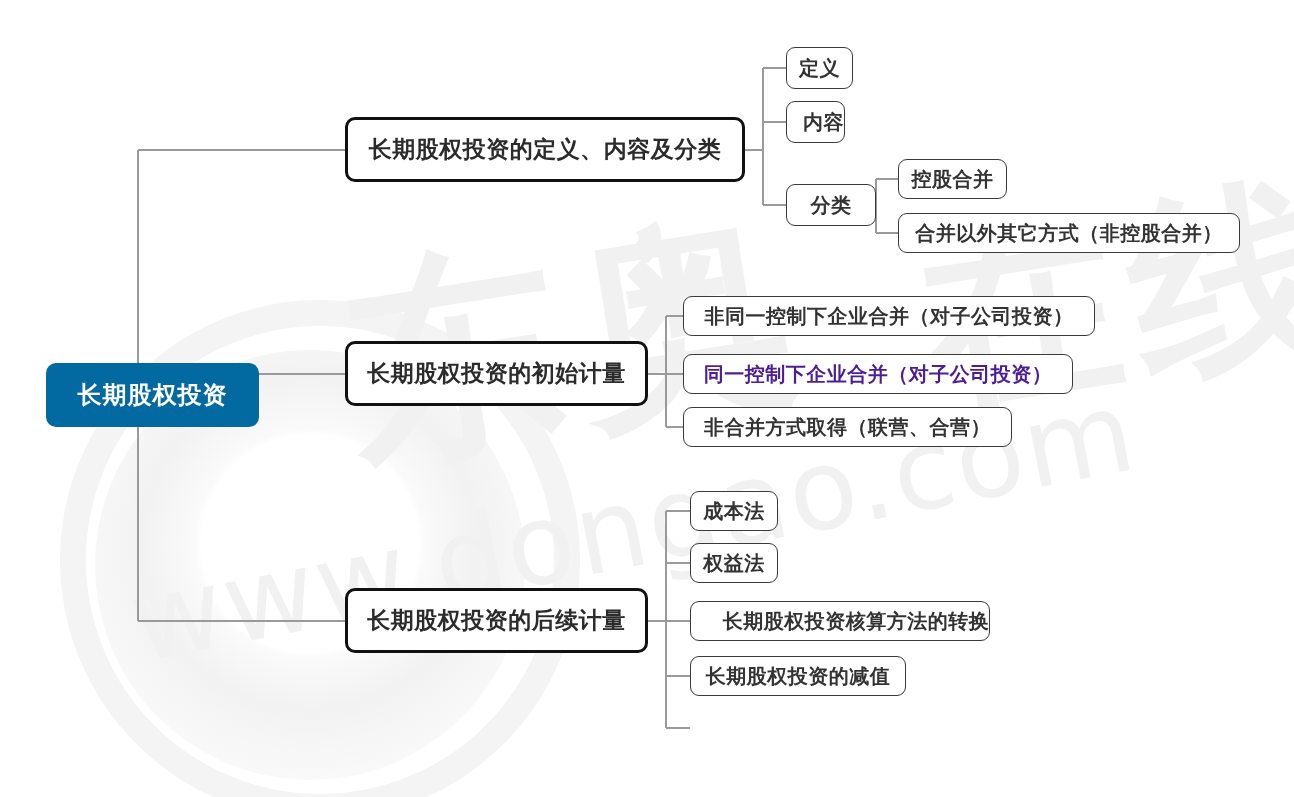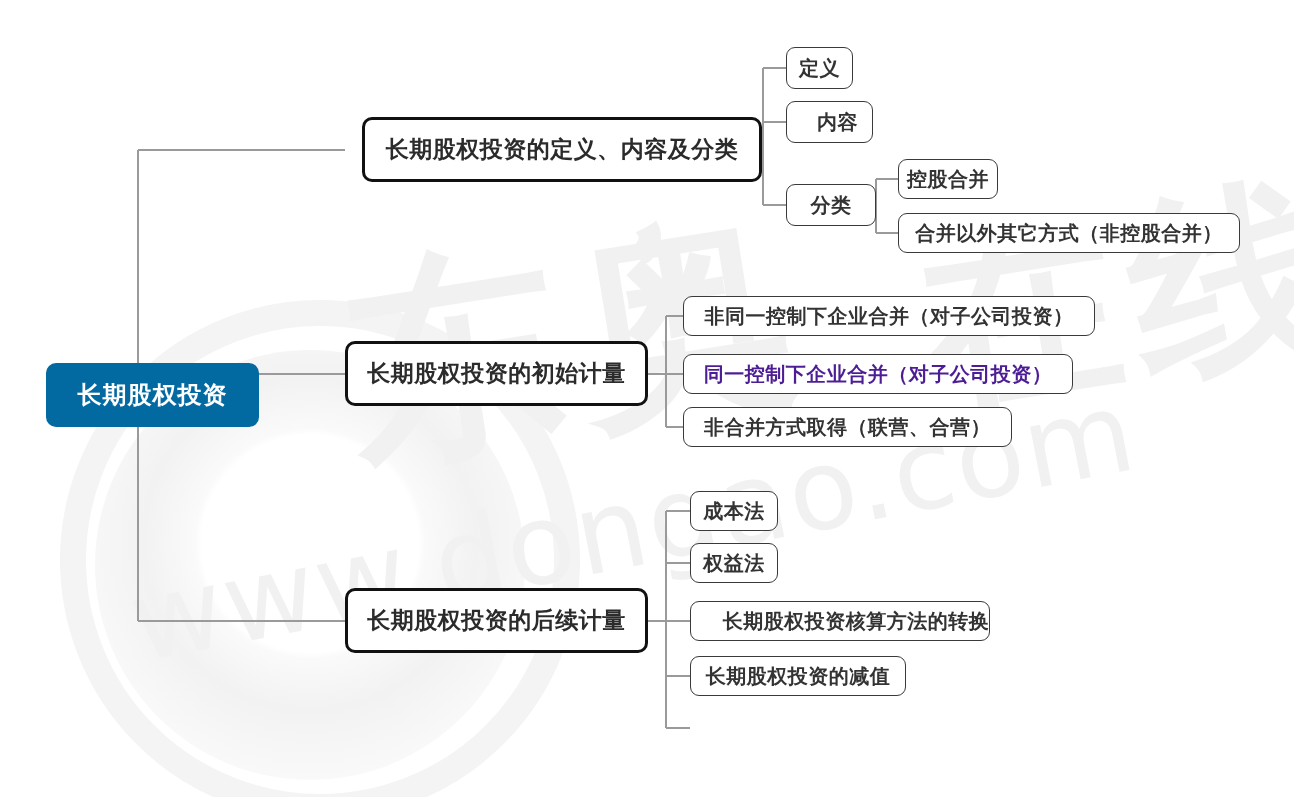--- a/index.html
+++ b/index.html
@@ -184,29 +184,29 @@
       <path d="M 666 511 L 690 511"></path>
       <path d="M 666 563 L 690 563"></path>
       <path d="M 666 621 L 690 621"></path>
       <path d="M 666 676 L 690 676"></path>
       <path d="M 666 728 L 690 728"></path>
     </g>
   </svg>
 
   <div class="node node-root" style="left: 46px; top: 363px; width: 213px; height: 64px; background: #0369a1; color: rgb(255, 255, 255);">长期股权投资</div>
 
-  <div class="node node-l2" style="left: 345px; top: 117px; width: 400px; height: 65px; border-color: rgb(17, 17, 17); margin-left: 17px;">长期股权投资的定义、内容及分类</div>
+  <div class="node node-l2" style="left: 345px; top: 117px; width: 400px; height: 65px; border-color: rgb(17, 17, 17);">长期股权投资的定义、内容及分类</div>
 
   <div class="node node-l3" style="left: 786px; top: 47px; width: 67px; height: 42px; border-color: rgb(58, 58, 58); color: rgb(51, 51, 51);">定义</div>
 
-  <div class="node node-l3" style="left: 786px; top: 101px; width: 87px; height: 42px; border-color: rgb(58, 58, 58); color: rgb(51, 51, 51); padding-left: 16px;">内容</div>
+  <div class="node node-l3" style="left: 786px; top: 101px; width: 59px; height: 42px; border-color: rgb(58, 58, 58); color: rgb(51, 51, 51); padding-left: 16px;">内容</div>
 
   <div class="node node-l3" style="left: 786px; top: 184px; width: 90px; height: 42px; border-color: rgb(58, 58, 58); color: rgb(51, 51, 51);">分类</div>
 
-  <div class="node node-l4" style="left: 898px; top: 159px; width: 100px; height: 40px; border-color: rgb(58, 58, 58); color: rgb(51, 51, 51);">控股合并</div>
+  <div class="node node-l4" style="left: 898px; top: 159px; width: 109px; height: 40px; border-color: rgb(58, 58, 58); color: rgb(51, 51, 51);">控股合并</div>
 
   <div class="node node-l4" style="left: 898px; top: 213px; width: 342px; height: 40px; border-color: rgb(58, 58, 58); color: rgb(51, 51, 51);">合并以外其它方式（非控股合并）</div>
 
   <div class="node node-l2" style="left: 345px; top: 341px; width: 303px; height: 65px; border-color: rgb(17, 17, 17);">长期股权投资的初始计量</div>
 
   <div class="node node-l3" style="left: 683px; top: 296px; width: 412px; height: 40px; border-color: rgb(58, 58, 58); color: rgb(51, 51, 51);">非同一控制下企业合并（对子公司投资）</div>
 
   <div class="node node-l3" style="left: 683px; top: 354px; width: 390px; height: 40px; border-color: rgb(58, 58, 58); color: #4c1d95;">同一控制下企业合并（对子公司投资）</div>
 
   <div class="node node-l3" style="left: 683px; top: 407px; width: 329px; height: 40px; border-color: rgb(58, 58, 58); color: rgb(51, 51, 51);">非合并方式取得（联营、合营）</div>

